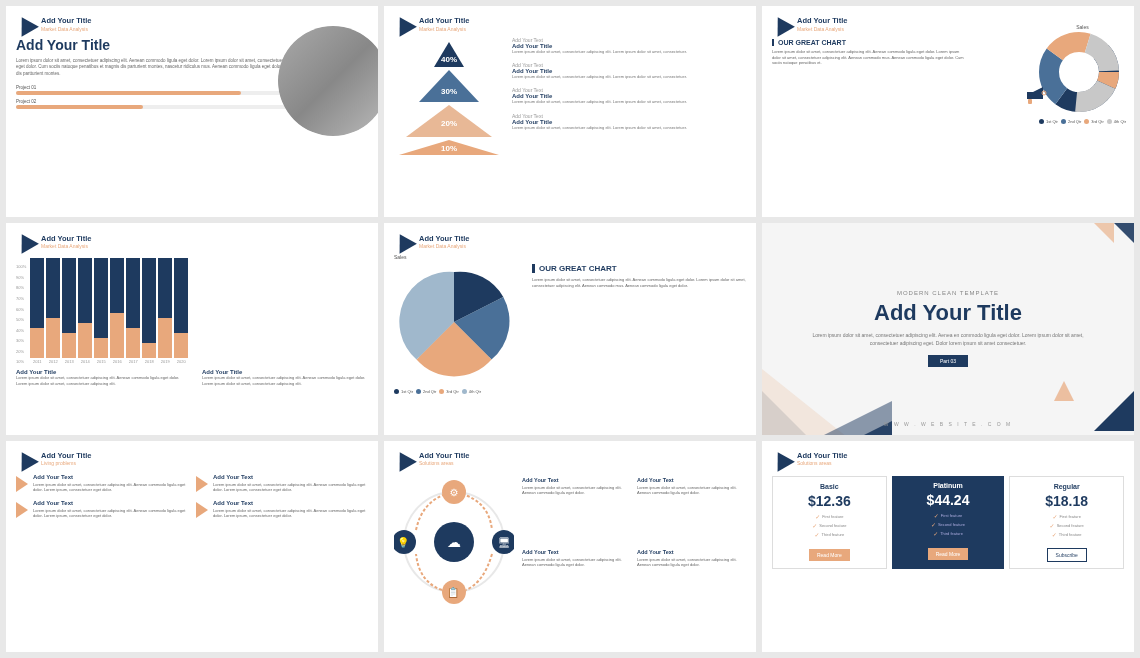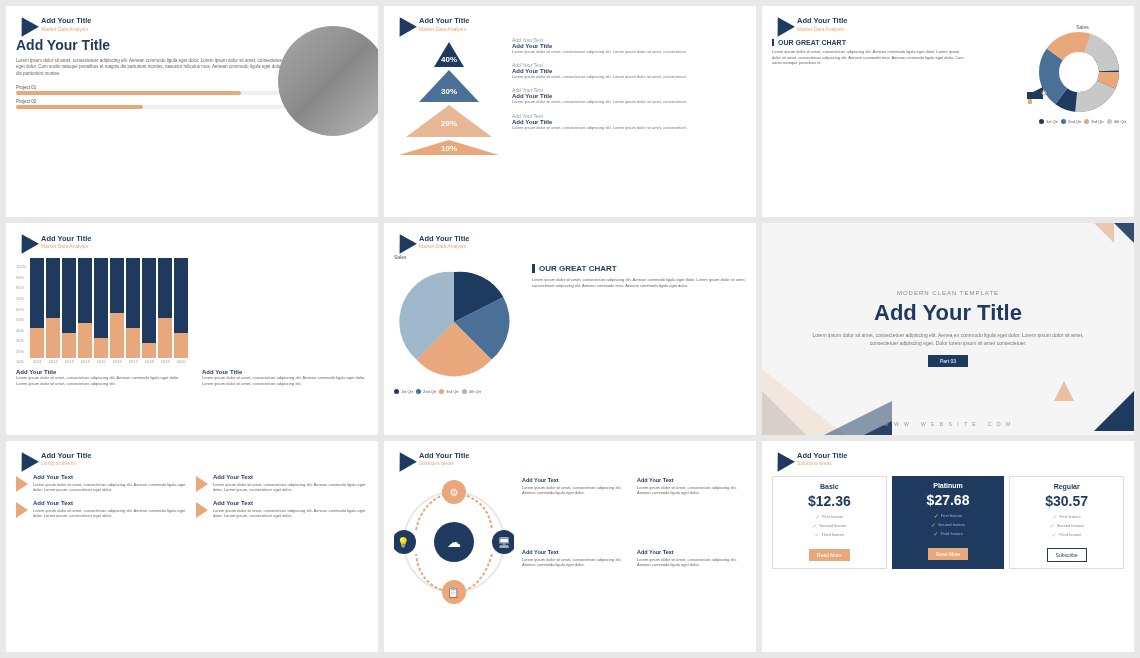--- a/index.html
+++ b/index.html
@@ -535,39 +535,39 @@
       </div>
       <div style="display:flex;align-items:center;gap:2px;justify-content:center;margin-bottom:5px;">
         <span style="color:#e8a87c;font-size:6px;">✓</span>
         <span style="font-size:4px;color:#888;">Third feature</span>
       </div>
       <button style="background:#e8a87c;color:#fff;font-size:5px;padding:3px 8px;border:none;cursor:pointer;">Read More</button>
     </div>
 
     <div style="flex:1;background:#1e3a5f;color:#fff;padding:6px;text-align:center;">
       <div style="font-size:7px;font-weight:bold;color:#fff;margin-bottom:3px;">Platinum</div>
-      <div style="font-size:14px;font-weight:bold;color:#fff;margin-bottom:4px;">$27.68</div>
+      <div style="font-size:14px;font-weight:bold;color:#fff;margin-bottom:4px;">$44.24</div>
       <div style="display:flex;align-items:center;gap:2px;justify-content:center;margin-bottom:2px;">
         <span style="color:#e8a87c;font-size:6px;">✓</span>
         <span style="font-size:4px;color:#aad;">First feature</span>
       </div>
       <div style="display:flex;align-items:center;gap:2px;justify-content:center;margin-bottom:2px;">
         <span style="color:#e8a87c;font-size:6px;">✓</span>
         <span style="font-size:4px;color:#aad;">Second feature</span>
       </div>
       <div style="display:flex;align-items:center;gap:2px;justify-content:center;margin-bottom:5px;">
         <span style="color:#e8a87c;font-size:6px;">✓</span>
         <span style="font-size:4px;color:#aad;">Third feature</span>
       </div>
       <button style="background:#e8a87c;color:#fff;font-size:5px;padding:3px 8px;border:none;cursor:pointer;">Read More</button>
     </div>
 
     <div style="flex:1;border:1px solid #ddd;padding:6px;text-align:center;">
       <div style="font-size:7px;font-weight:bold;color:#1e3a5f;margin-bottom:3px;">Regular</div>
-      <div style="font-size:14px;font-weight:bold;color:#1e3a5f;margin-bottom:4px;">$30.57</div>
+      <div style="font-size:14px;font-weight:bold;color:#1e3a5f;margin-bottom:4px;">$18.18</div>
       <div style="display:flex;align-items:center;gap:2px;justify-content:center;margin-bottom:2px;">
         <span style="color:#e8a87c;font-size:6px;">✓</span>
         <span style="font-size:4px;color:#888;">First feature</span>
       </div>
       <div style="display:flex;align-items:center;gap:2px;justify-content:center;margin-bottom:2px;">
         <span style="color:#e8a87c;font-size:6px;">✓</span>
         <span style="font-size:4px;color:#888;">Second feature</span>
       </div>
       <div style="display:flex;align-items:center;gap:2px;justify-content:center;margin-bottom:5px;">
         <span style="color:#e8a87c;font-size:6px;">✓</span>

